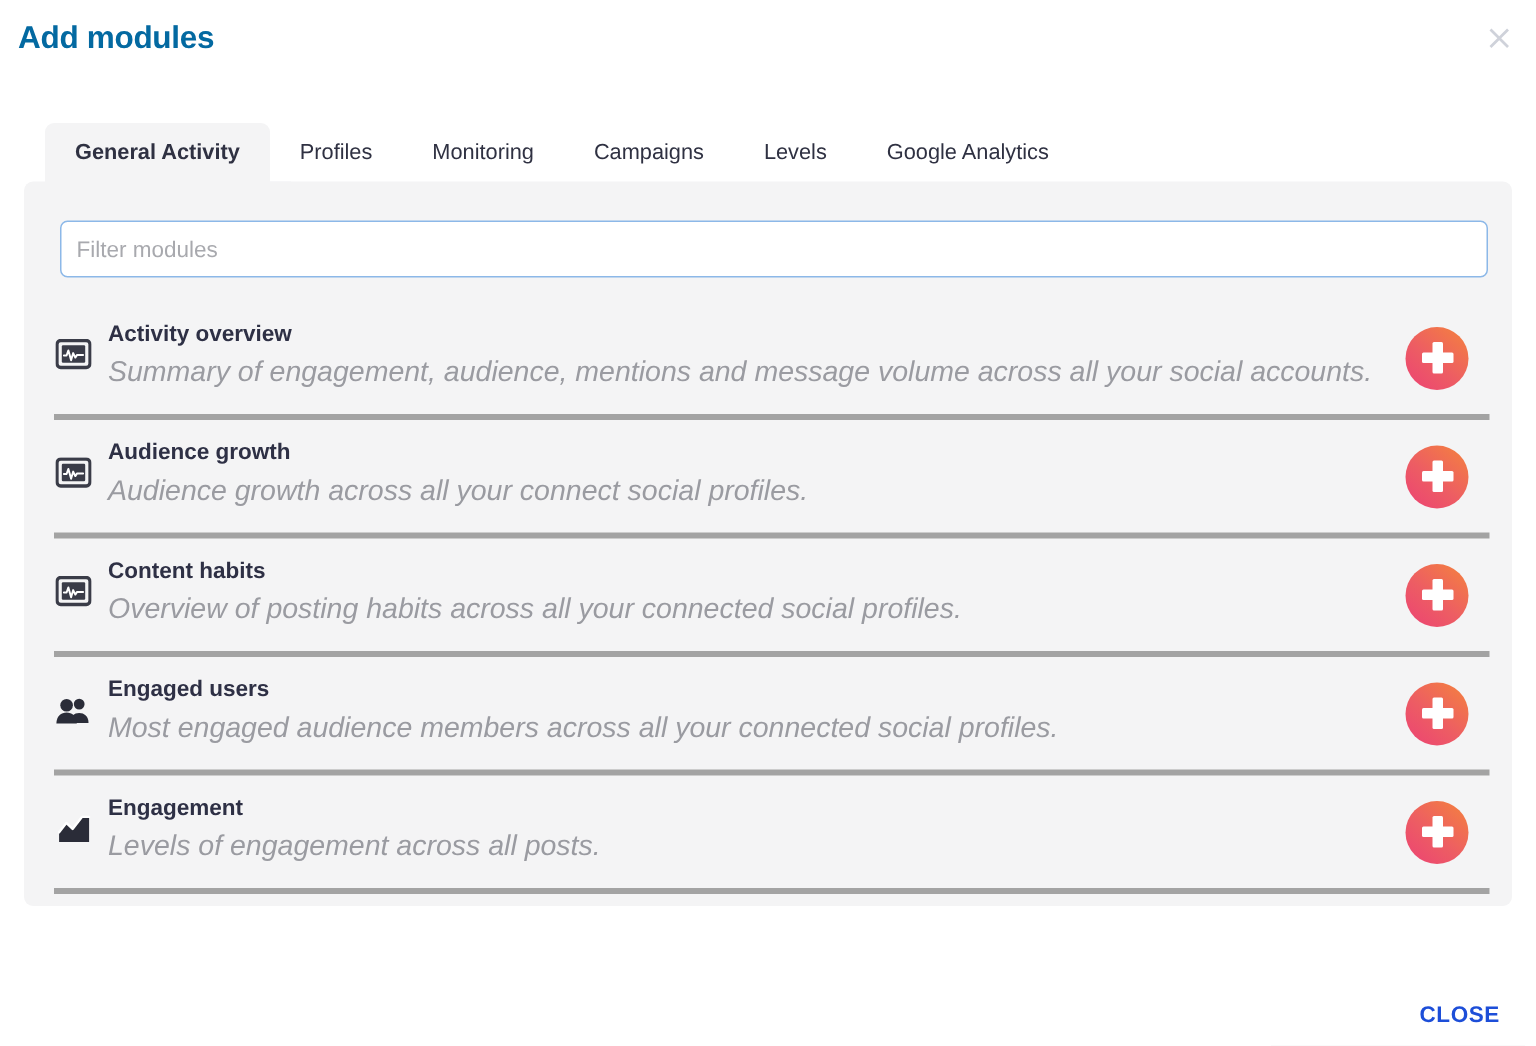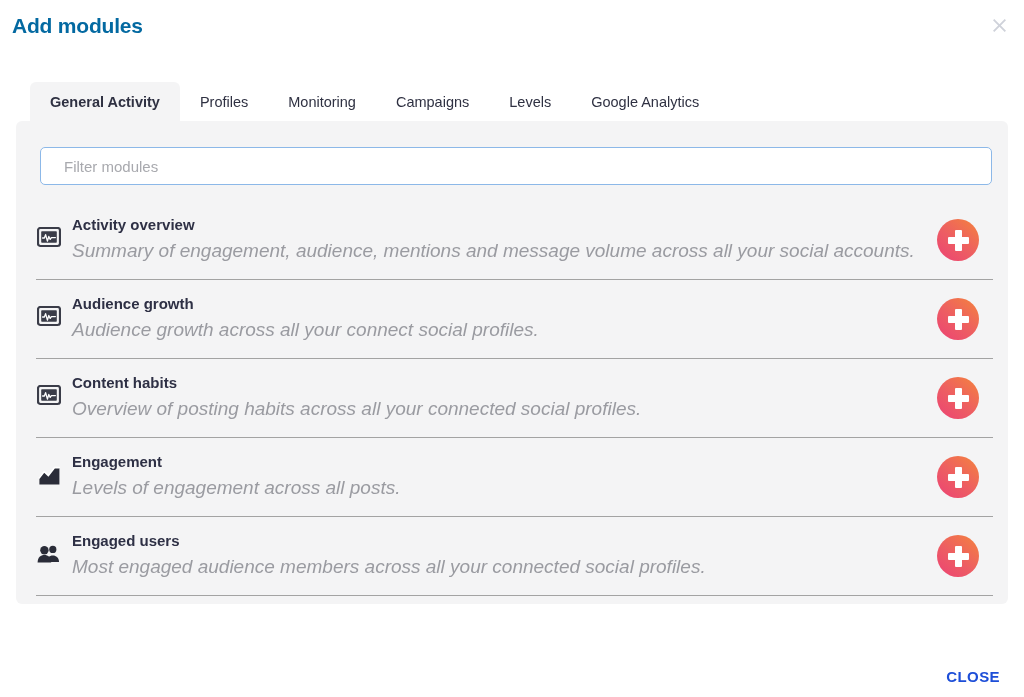--- a/index.html
+++ b/index.html
@@ -94,41 +94,41 @@
     left: 24px;
     top: 26px;
     width: 952px;
   }
   .filter-input {
     width: 100%;
     height: 38px;
     border: 1px solid #8cb8e8;
     border-radius: 5px;
     background: #ffffff;
-    padding: 0 23px;
+    padding: 0 10px;
     font-size: 15px;
     font-family: "Liberation Sans", sans-serif;
     color: #54565f;
     outline: none;
   }
   .filter-input::placeholder {
     color: #a8a9ae;
   }
 
   
   .module-list {
     position: absolute;
     left: 20px;
     top: 80px;
     width: 957px;
   }
   .module-row {
     position: relative;
     height: 79px;
-    border-bottom: 1px solid #a3a3a3;
+    border-bottom: 4px solid #a3a3a3;
     display: flex;
     align-items: center;
   }
   .module-icon {
     width: 26px;
     height: 26px;
     margin-left: 0px;
     margin-right: 10px;
     flex: 0 0 26px;
     display: flex;
@@ -270,50 +270,50 @@
         <div class="module-desc">Overview of posting habits across all your connected social profiles.</div>
       </div>
       <div class="add-btn">
         <span class="plus-h"></span>
         <span class="plus-v"></span>
       </div>
     </div>
 
     <div class="module-row">
       <div class="module-icon">
-        <svg width="23" height="21" viewBox="0 0 23 21" aria-hidden="true">
-          <path d="M1.4 19.4 L1.4 12.2 L6.2 6.4 L10.4 10.4 L16.6 2.4 L21.4 2.4 L21.4 19.4 Z" fill="#2a2c38"></path>
-          <polyline points="1.4,12.8 6.2,6.6 10.4,10.6 16.6,2.6 21.4,2.6" fill="none" stroke="#ffffff" stroke-width="1.6" stroke-linejoin="round" stroke-linecap="round"></polyline>
-        </svg>
-      </div>
-      <div class="module-texts">
-        <div class="module-name">Engagement</div>
-        <div class="module-desc">Levels of engagement across all posts.</div>
-      </div>
-      <div class="add-btn">
-        <span class="plus-h"></span>
-        <span class="plus-v"></span>
-      </div>
-    </div>
-
-    <div class="module-row">
-      <div class="module-icon">
         <svg width="24" height="20" viewBox="0 0 24 20" aria-hidden="true">
           <circle cx="15.8" cy="5.4" r="3.6" fill="#2a2c38"></circle>
           <path d="M9.6 18 C9.6 13.6 12.4 11.4 15.8 11.4 C19.2 11.4 22 13.6 22 18 Z" fill="#2a2c38"></path>
           <circle cx="7.4" cy="6.2" r="4.2" fill="#2a2c38"></circle>
           <path d="M0.6 18.4 C0.6 13.4 3.8 11 7.4 11 C11 11 14.2 13.4 14.2 18.4 Z" fill="#2a2c38"></path>
         </svg>
       </div>
       <div class="module-texts">
         <div class="module-name">Engaged users</div>
         <div class="module-desc">Most engaged audience members across all your connected social profiles.</div>
       </div>
       <div class="add-btn">
         <span class="plus-h"></span>
         <span class="plus-v"></span>
       </div>
     </div>
 
+    <div class="module-row">
+      <div class="module-icon">
+        <svg width="23" height="21" viewBox="0 0 23 21" aria-hidden="true">
+          <path d="M1.4 19.4 L1.4 12.2 L6.2 6.4 L10.4 10.4 L16.6 2.4 L21.4 2.4 L21.4 19.4 Z" fill="#2a2c38"></path>
+          <polyline points="1.4,12.8 6.2,6.6 10.4,10.6 16.6,2.6 21.4,2.6" fill="none" stroke="#ffffff" stroke-width="1.6" stroke-linejoin="round" stroke-linecap="round"></polyline>
+        </svg>
+      </div>
+      <div class="module-texts">
+        <div class="module-name">Engagement</div>
+        <div class="module-desc">Levels of engagement across all posts.</div>
+      </div>
+      <div class="add-btn">
+        <span class="plus-h"></span>
+        <span class="plus-v"></span>
+      </div>
+    </div>
+
   </div>
 </div>
 
 <div class="footer-close">CLOSE</div>
 
 </body></html>

